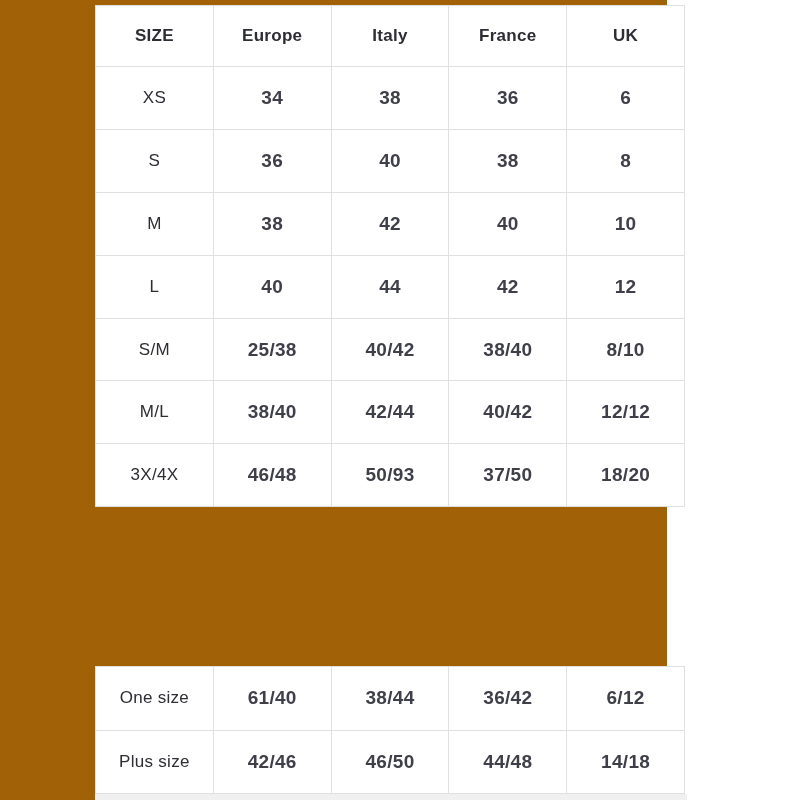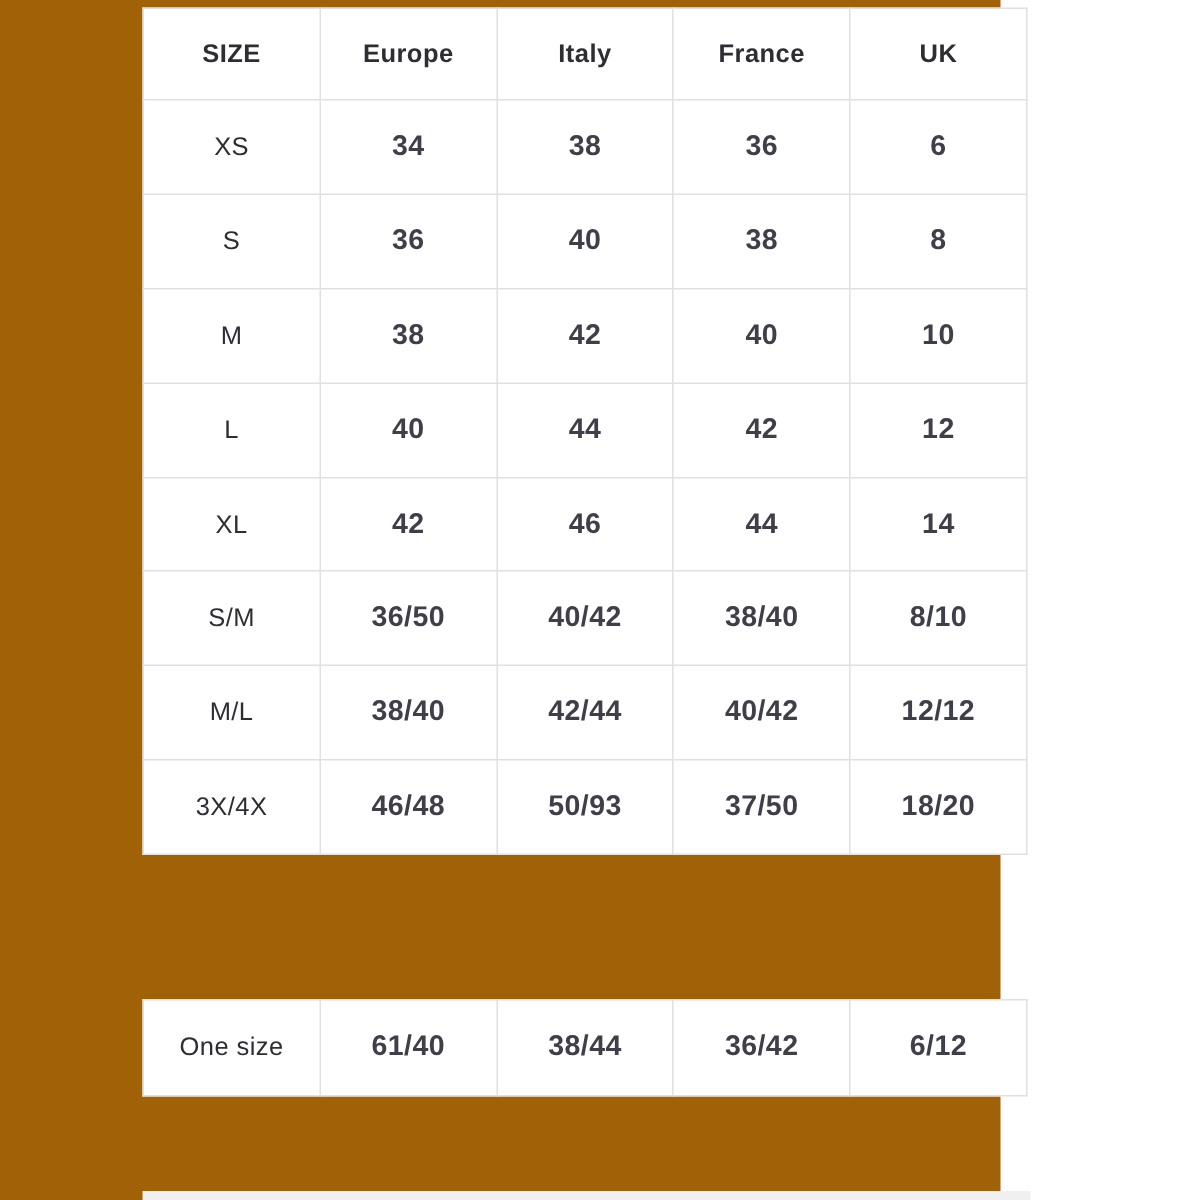--- a/index.html
+++ b/index.html
@@ -104,29 +104,22 @@
           <td class="cell-value">10</td>
         </tr>
         <tr>
           <td class="row-label">L</td>
           <td class="cell-value">40</td>
           <td class="cell-value">44</td>
           <td class="cell-value">42</td>
           <td class="cell-value">12</td>
         </tr>
         <tr>
-          <td class="row-label">XL</td>
-          <td class="cell-value">42</td>
-          <td class="cell-value">46</td>
-          <td class="cell-value">44</td>
-          <td class="cell-value">14</td>
-        </tr>
-        <tr>
           <td class="row-label">S/M</td>
-          <td class="cell-value">36/50</td>
+          <td class="cell-value">25/38</td>
           <td class="cell-value">40/42</td>
           <td class="cell-value">38/40</td>
           <td class="cell-value">8/10</td>
         </tr>
         <tr>
           <td class="row-label">M/L</td>
           <td class="cell-value">38/40</td>
           <td class="cell-value">42/44</td>
           <td class="cell-value">40/42</td>
           <td class="cell-value">12/12</td>
@@ -143,18 +136,25 @@
 
   <table class="size-table" id="secondary-table">
     <tbody id="secondary-tbody">
         <tr>
           <td class="row-label">One size</td>
           <td class="cell-value">61/40</td>
           <td class="cell-value">38/44</td>
           <td class="cell-value">36/42</td>
           <td class="cell-value">6/12</td>
         </tr>
+        <tr>
+          <td class="row-label">Plus size</td>
+          <td class="cell-value">42/46</td>
+          <td class="cell-value">46/50</td>
+          <td class="cell-value">44/48</td>
+          <td class="cell-value">14/18</td>
+        </tr>
       </tbody>
   </table>
 
   <div class="bottom-strip"></div>
 
 </div>
 
 </body></html>

